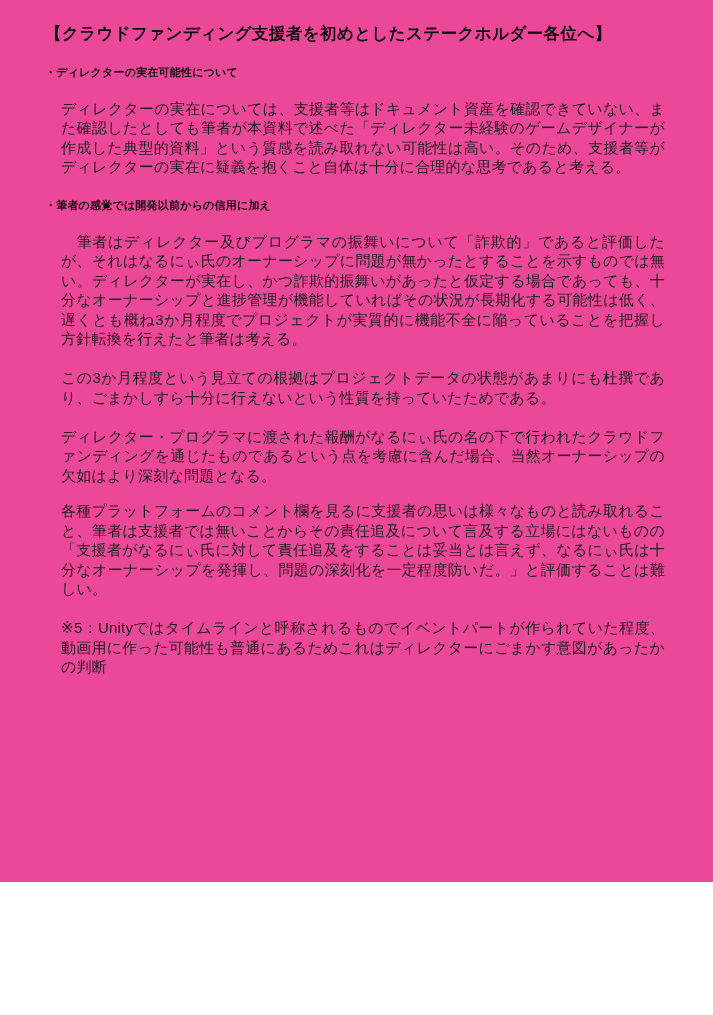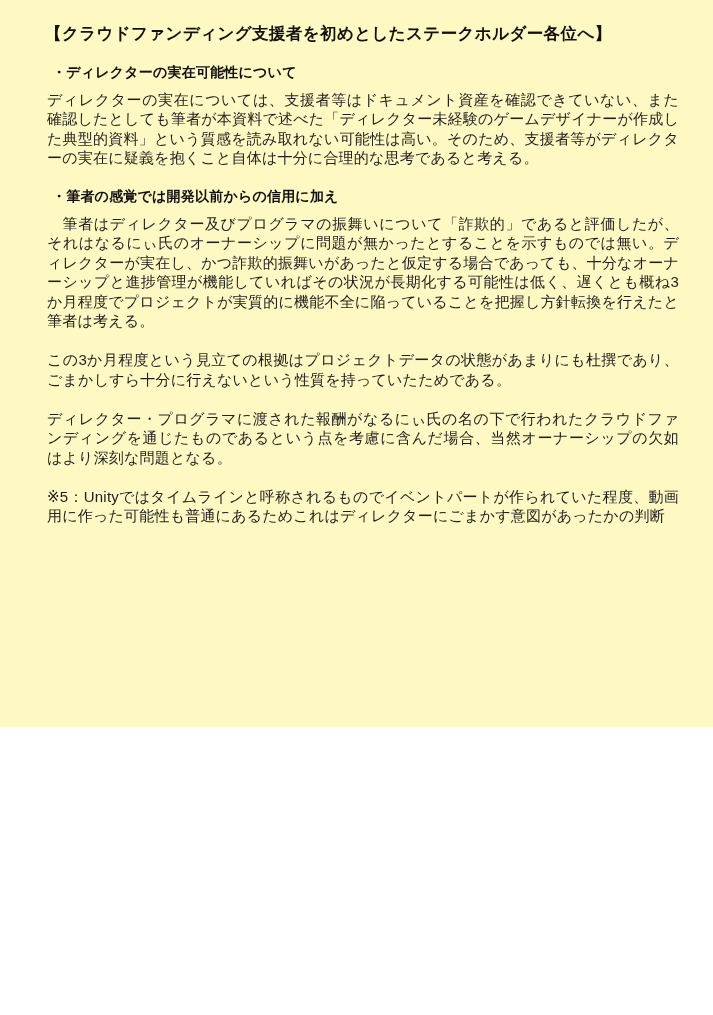--- a/index.html
+++ b/index.html
@@ -8,48 +8,48 @@
     background: #ffffff;
   }
   body {
     width: 713px;
     height: 1015px;
     overflow: hidden;
   }
   .page {
     box-sizing: border-box;
     width: 713px;
-    height: 727px;
+    height: 882px;
     padding: 23px 32px 0 45px;
-    background: #fef9c3;
+    background: #ec4899;
     color: #1f1f1f;
     font-family: "Liberation Sans", "DejaVu Sans", sans-serif;
   }
   .doc-title {
     font-size: 16.5px;
     font-weight: 700;
     line-height: 20px;
     letter-spacing: 0.4px;
     margin: 0 0 20px 0;
     color: #111111;
   }
   .heading {
-    font-size: 14px;
+    font-size: 11px;
     font-weight: 700;
     line-height: 19.5px;
     letter-spacing: 0.2px;
-    margin: 7px;
+    margin: 0;
     color: #111111;
   }
   .para {
     font-size: 15px;
     font-weight: 400;
     line-height: 19.5px;
     letter-spacing: 0.2px;
-    margin: 2px;
+    margin: 16px;
     text-align: justify;
     text-justify: inter-ideograph;
     word-break: break-all;
     overflow-wrap: break-word;
   }
   .gap {
     margin-top: 19.5px;
   }
   section {
     margin: 0;
@@ -66,17 +66,18 @@
   <section>
     <h2 class="heading">・ディレクターの実在可能性について</h2>
     <p class="para">ディレクターの実在については、支援者等はドキュメント資産を確認できていない、また確認したとしても筆者が本資料で述べた「ディレクター未経験のゲームデザイナーが作成した典型的資料」という質感を読み取れない可能性は高い。そのため、支援者等がディレクターの実在に疑義を抱くこと自体は十分に合理的な思考であると考える。</p>
   </section>
 
   <section class="gap">
     <h2 class="heading">・筆者の感覚では開発以前からの信用に加え</h2>
     <p class="para">　筆者はディレクター及びプログラマの振舞いについて「詐欺的」であると評価したが、それはなるにぃ氏のオーナーシップに問題が無かったとすることを示すものでは無い。ディレクターが実在し、かつ詐欺的振舞いがあったと仮定する場合であっても、十分なオーナーシップと進捗管理が機能していればその状況が長期化する可能性は低く、遅くとも概ね3か月程度でプロジェクトが実質的に機能不全に陥っていることを把握し方針転換を行えたと筆者は考える。</p>
     <p class="para gap">この3か月程度という見立ての根拠はプロジェクトデータの状態があまりにも杜撰であり、ごまかしすら十分に行えないという性質を持っていたためである。</p>
     <p class="para gap">ディレクター・プログラマに渡された報酬がなるにぃ氏の名の下で行われたクラウドファンディングを通じたものであるという点を考慮に含んだ場合、当然オーナーシップの欠如はより深刻な問題となる。</p>
+    <p class="para">各種プラットフォームのコメント欄を見るに支援者の思いは様々なものと読み取れること、筆者は支援者では無いことからその責任追及について言及する立場にはないものの「支援者がなるにぃ氏に対して責任追及をすることは妥当とは言えず、なるにぃ氏は十分なオーナーシップを発揮し、問題の深刻化を一定程度防いだ。」と評価することは難しい。</p>
   </section>
 
   <p class="para gap">※5：Unityではタイムラインと呼称されるものでイベントパートが作られていた程度、動画用に作った可能性も普通にあるためこれはディレクターにごまかす意図があったかの判断</p>
 
 </main>
 
 </body></html>

